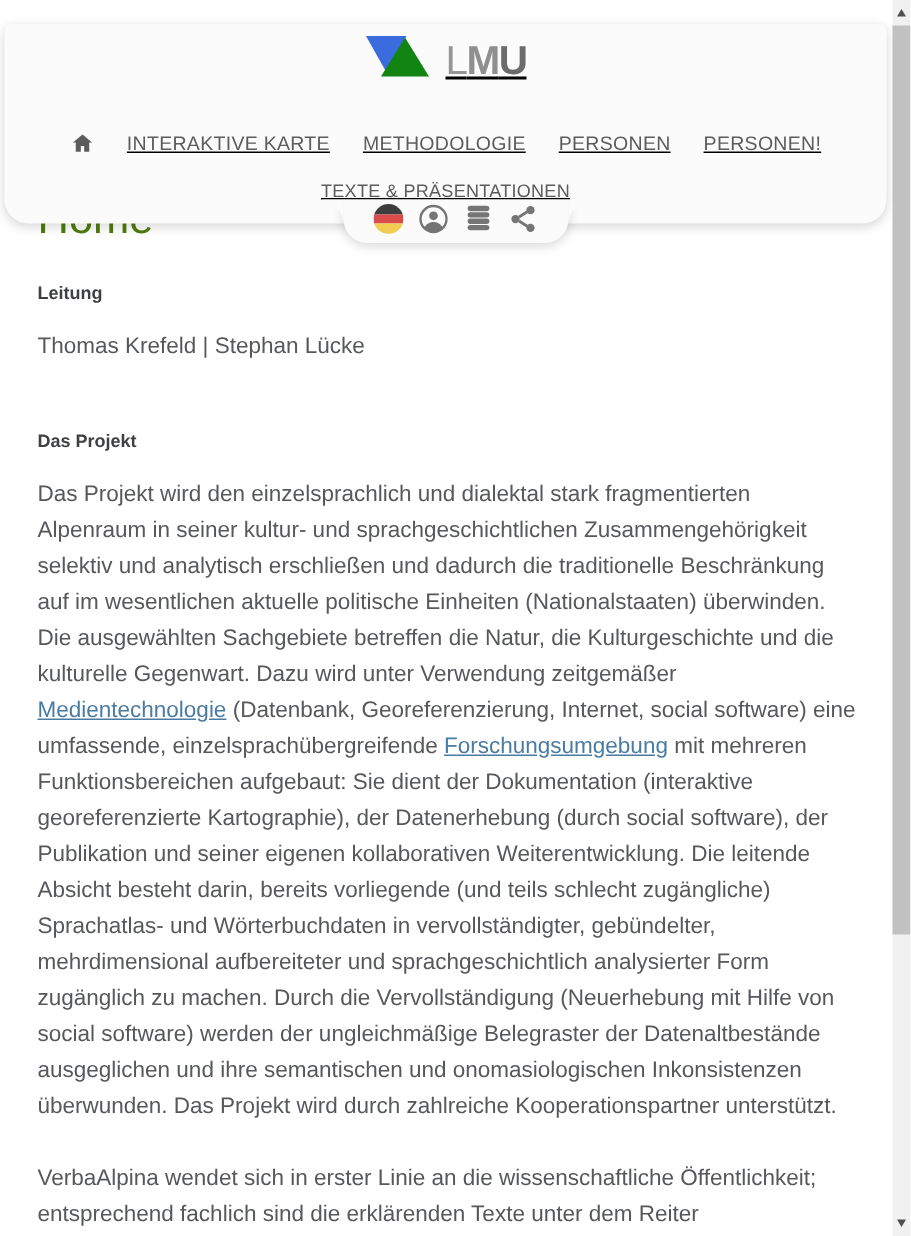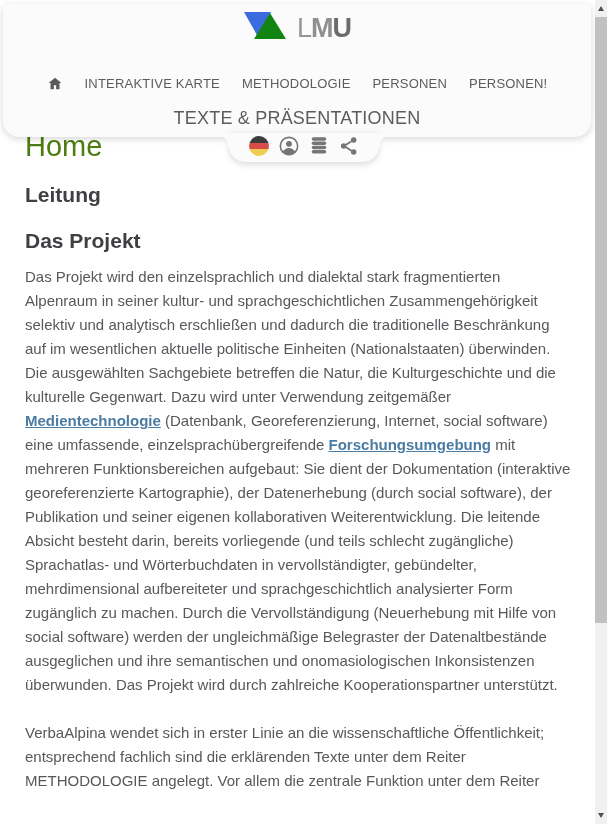--- a/index.html
+++ b/index.html
@@ -4,41 +4,42 @@
 <style>
   html,body{margin:0;padding:0;}
   body{
     width:607px;height:824px;overflow:hidden;position:relative;
     background:#ffffff;
     font-family:"Liberation Sans", sans-serif;
     -webkit-font-smoothing:antialiased;
   }
   
   .header{
-    position:absolute;left:3px;right:16px;top:4px;height:133px;
+    position:absolute;left:3px;right:16px;top:16px;height:133px;
     background:#fbfbfb;
     border-radius:5px 5px 16px 16px;
     box-shadow:0 2px 7px rgba(0,0,0,0.16);
     z-index:10;
+    text-decoration:underline;
   }
   .logo-row{
     display:flex;justify-content:center;align-items:center;
     padding-top:8px;gap:9px;height:32px;
   }
   .logo-lmu{font-size:27px;letter-spacing:-1px;line-height:30px;}
   .lmu-l{font-weight:400;color:#959595;}
   .lmu-m{font-weight:700;color:#8f8f8f;}
   .lmu-u{font-weight:700;color:#6b6b6b;}
   .nav-row{
     margin-top:20px;display:flex;justify-content:center;align-items:center;
     gap:22px;font-size:13px;color:#5c5c5c;height:18px;
   }
   .nav-link{text-decoration:none;color:#5c5c5c;letter-spacing:0.2px;cursor:pointer;margin-top:20px;}
   .nav-row2{
-    margin-top:26px;text-align:center;font-size:18px;color:#5c5c5c;height:18px;
+    margin-top:26px;text-align:center;font-size:12px;color:#5c5c5c;height:18px;
   }
   .home-icon svg{display:block;}
   
   .tab{
     position:absolute;top:133px;left:50%;transform:translateX(-50%);
     width:150px;height:29px;background:#fbfbfb;
     border-radius:0 0 16px 16px;
     box-shadow:0 2px 7px rgba(0,0,0,0.16);
     z-index:11;
   }
@@ -54,27 +55,27 @@
   .icons-row{
     position:absolute;top:136px;left:50%;transform:translateX(-50%);
     display:flex;align-items:center;gap:10px;z-index:12;
   }
   .qicon{width:20px;height:20px;cursor:pointer;}
   .flag-icon{border-radius:50%;overflow:hidden;display:flex;flex-direction:column;}
   .flag-stripe{width:100%;flex:1;}
   
   .content{position:absolute;left:25px;top:128px;width:549px;z-index:5;color:#56585b;}
   .page-title{font-size:29px;font-weight:400;color:#4d7c0f;margin:0;line-height:36px;}
-  .sec-heading{font-size:21px;font-weight:700;color:#3e4043;margin:0;line-height:20px;}
+  .sec-heading{font-size:12px;font-weight:700;color:#3e4043;margin:0;line-height:20px;}
   .h-leitung{margin-top:21px;}
-  .h-projekt{margin-top:26px;}
+  .h-projekt{margin-top:42px;}
   .names{font-size:15px;margin:15px 0 0 0;line-height:22px;}
   .body-p{font-size:15px;line-height:24px;margin:14px 0 0 0;}
   .body-p2{font-size:15px;line-height:24px;margin:24px 0 0 0;}
-  .tlink{text-decoration:underline;cursor:pointer;font-weight:bold;}
+  .tlink{text-decoration:underline;cursor:pointer;}
   
   .scrollbar{position:absolute;right:0;top:0;width:12px;height:824px;background:#f1f1f1;z-index:50;}
   .sb-btn{position:absolute;left:0;width:12px;height:17px;display:flex;align-items:center;justify-content:center;cursor:pointer;}
   .sb-btn-up{top:0;}
   .sb-btn-down{bottom:0;}
   .tri-up{width:0;height:0;border-left:3.5px solid transparent;border-right:3.5px solid transparent;border-bottom:5px solid #505050;}
   .tri-down{width:0;height:0;border-left:3.5px solid transparent;border-right:3.5px solid transparent;border-top:5px solid #505050;}
   .sb-thumb{position:absolute;top:17px;left:0;width:12px;height:606px;background:#c1c1c1;cursor:pointer;}
 </style>
 </head>
@@ -142,20 +143,21 @@
       <circle cx="5.6" cy="12" r="3.3"></circle>
       <circle cx="17.6" cy="19.1" r="3.3"></circle>
     </svg>
   </div>
 </div>
 
 <div class="content">
   <h1 class="page-title">Home</h1>
 
   <h3 class="sec-heading h-leitung">Leitung</h3>
+  <p class="names">Thomas Krefeld | Stephan Lücke</p>
 
   <h3 class="sec-heading h-projekt">Das Projekt</h3>
   <p class="body-p"><span>Das Projekt wird den einzelsprachlich und dialektal stark fragmentierten Alpenraum in seiner kultur- und sprachgeschichtlichen Zusammengehörigkeit selektiv und analytisch erschließen und dadurch die traditionelle Beschränkung auf im wesentlichen aktuelle politische Einheiten (Nationalstaaten) überwinden. Die ausgewählten Sachgebiete betreffen die Natur, die Kulturgeschichte und die kulturelle Gegenwart. Dazu wird unter Verwendung zeitgemäßer </span><a class="tlink" style="color: rgb(74, 123, 163);">Medientechnologie</a><span> (Datenbank, Georeferenzierung, Internet, social software) eine umfassende, einzelsprachübergreifende </span><a class="tlink" style="color: rgb(74, 123, 163);">Forschungsumgebung</a><span> mit mehreren Funktionsbereichen aufgebaut: Sie dient der Dokumentation (interaktive georeferenzierte Kartographie), der Datenerhebung (durch social software), der Publikation und seiner eigenen kollaborativen Weiterentwicklung. Die leitende Absicht besteht darin, bereits vorliegende (und teils schlecht zugängliche) Sprachatlas- und Wörterbuchdaten in vervollständigter, gebündelter, mehrdimensional aufbereiteter und sprachgeschichtlich analysierter Form zugänglich zu machen. Durch die Vervollständigung (Neuerhebung mit Hilfe von social software) werden der ungleichmäßige Belegraster der Datenaltbestände ausgeglichen und ihre semantischen und onomasiologischen Inkonsistenzen überwunden. Das Projekt wird durch zahlreiche Kooperationspartner unterstützt.</span></p>
   <p class="body-p2">VerbaAlpina wendet sich in erster Linie an die wissenschaftliche Öffentlichkeit; entsprechend fachlich sind die erklärenden Texte unter dem Reiter METHODOLOGIE angelegt. Vor allem die zentrale Funktion unter dem Reiter</p>
 </div>
 
 <div class="scrollbar">
   <div class="sb-btn sb-btn-up">
       <div class="tri-up"></div>
     </div>

